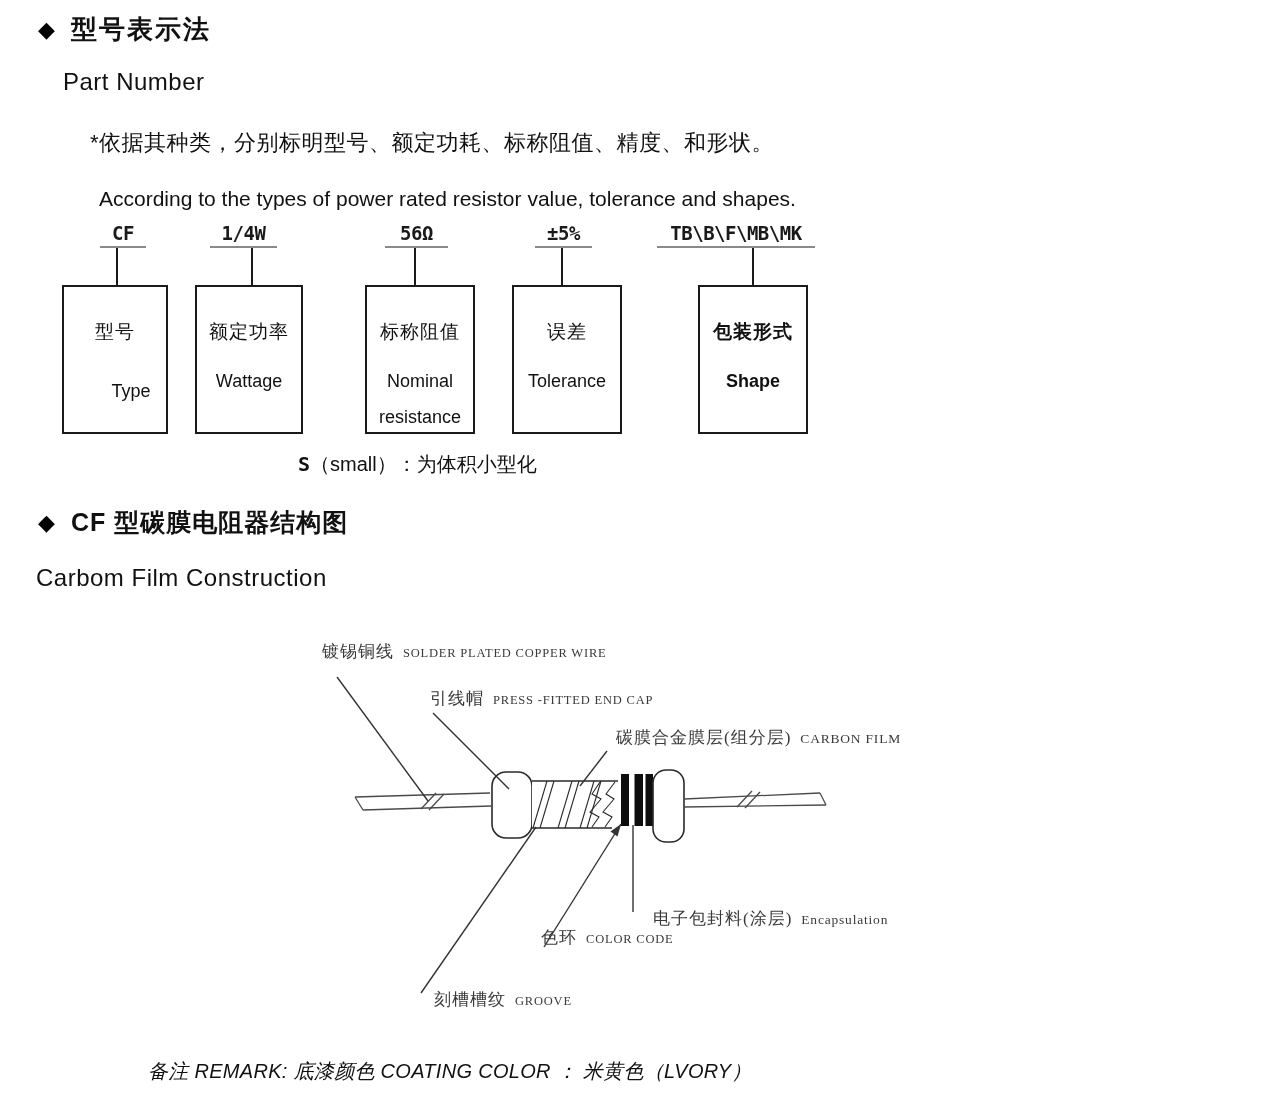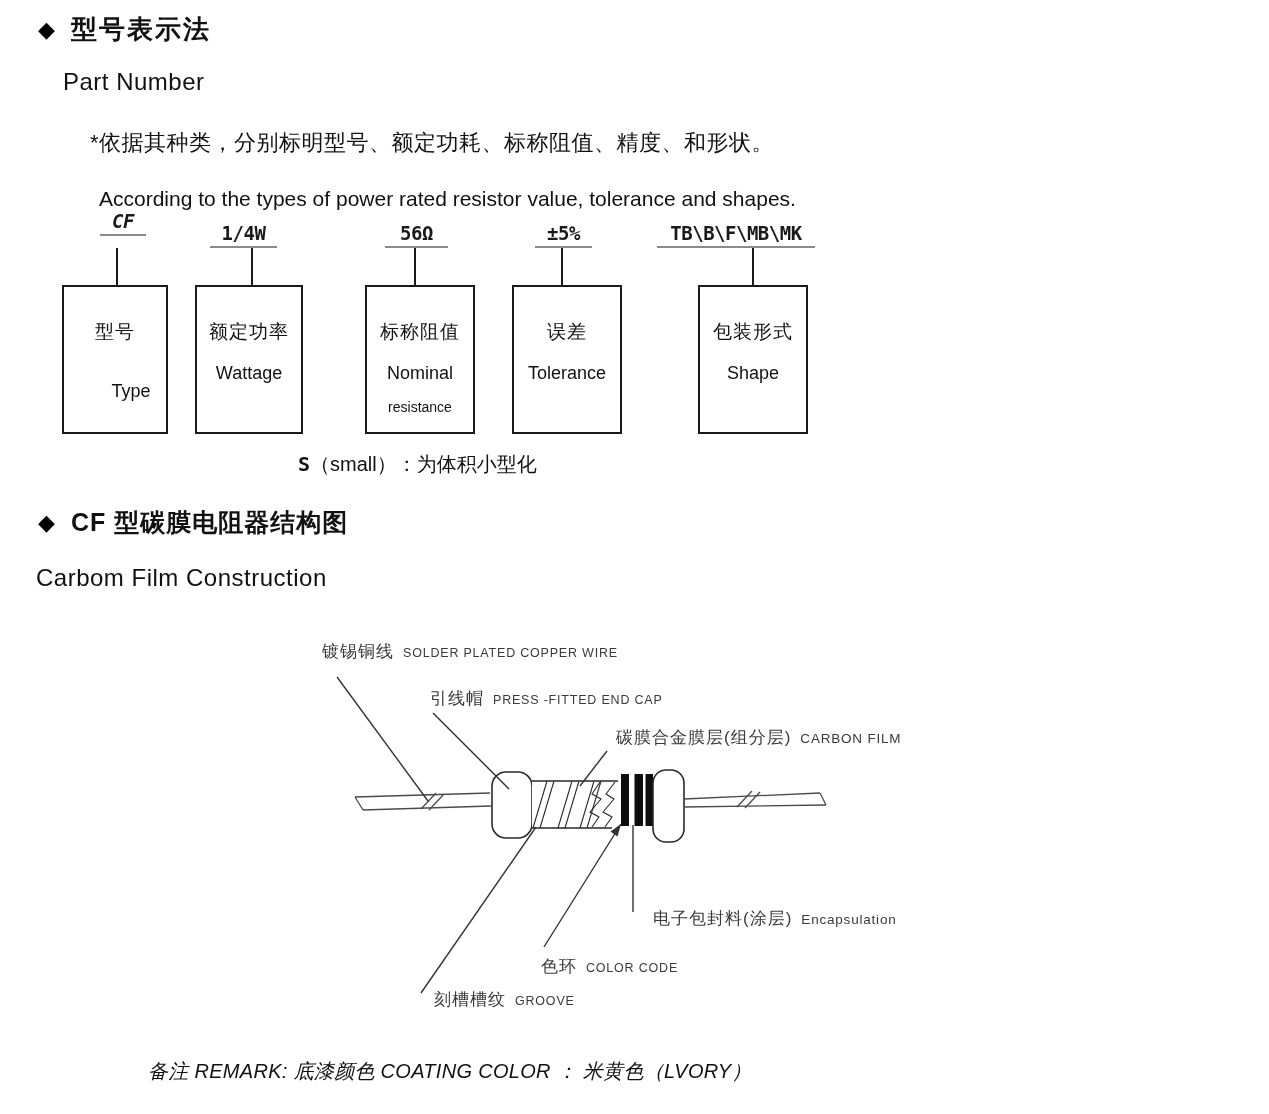--- a/index.html
+++ b/index.html
@@ -19,46 +19,46 @@
   .code{
     font-family:"DejaVu Sans Mono",monospace;font-weight:bold;font-size:19px;
     text-align:center;border-bottom:2px solid #8a8a8a;padding-bottom:3px;height:21px;
     letter-spacing:-0.5px;color:#1a1a1a;
   }
   .vline{width:2px;background:#1a1a1a;}
   .pbox{
     border:2px solid #1a1a1a;box-sizing:border-box;text-align:center;height:149px;
   }
   .pbox .cn{display:block;font-size:19px;margin-top:32px;letter-spacing:1px;}
-  .pbox .en{display:block;font-size:18px;margin-top:18px;}
+  .pbox .en{display:block;font-size:18px;margin-top:26px;}
   .pbox .en-big-gap{margin-top:36px;margin-left:32px;}
-  .pbox .en2{display:block;font-size:14px;margin-top:15px;}
+  .pbox .en2{display:block;font-size:18px;margin-top:15px;}
   .s-note{font-size:20px;}
   .s-pre{font-family:"DejaVu Sans Mono",monospace;font-weight:bold;font-size:20px;}
   
-  .dlab{white-space:nowrap;color:#3a3a3a;font-family:Liberation Sans, sans-serif;text-align:center;}
+  .dlab{white-space:nowrap;color:#3a3a3a;font-family:Liberation Serif, serif;text-align:center;}
   .dl-cn{font-size:17px;letter-spacing:1px;}
   .dl-en{font-size:12.5px;letter-spacing:0.8px;margin-left:9px;}
   .dl-en-md{font-size:13.5px;}
   .remark{font-size:20px;color:#111;letter-spacing:0.3px;}
   svg{pointer-events:none;}
 </style>
 </head>
 <body>
 
 <div class="abs h-row" style="left:38px;top:12px;">
   <span class="diamond">◆</span>
   <span class="h1-cn">型号表示法</span>
 </div>
 <div class="abs h1-en" style="left:63px;top:68px;">Part Number</div>
 
 <div class="abs p-cn" style="left:90px;top:128px;">*依据其种类，分别标明型号、额定功耗、标称阻值、精度、和形状。</div>
 <div class="abs p-en" style="left:99px;top:187px;">According to the types of power rated resistor value, tolerance and shapes.</div>
 
-<div class="abs code" style="left:100px;top:210px;width:46px;font-style:italic;">CF</div>
+<div class="abs code" style="left:100px;top:222px;width:46px;">CF</div>
 <div class="abs code" style="left:210px;top:222px;width:67px;">1/4W</div>
 <div class="abs code" style="left:385px;top:222px;width:63px;">56Ω</div>
 <div class="abs code" style="left:535px;top:222px;width:57px;">±5%</div>
 <div class="abs code" style="left:657px;top:222px;width:158px;">TB\B\F\MB\MK</div>
 
 <div class="abs vline" style="left:116px;top:248px;height:37px;"></div>
 <div class="abs vline" style="left:251px;top:248px;height:37px;"></div>
 <div class="abs vline" style="left:414px;top:248px;height:37px;"></div>
 <div class="abs vline" style="left:561px;top:248px;height:37px;"></div>
 <div class="abs vline" style="left:752px;top:248px;height:37px;"></div>
@@ -73,21 +73,21 @@
 </div>
 <div class="abs pbox" style="left:365px;top:285px;width:110px;">
   <span class="cn">标称阻值</span>
   <span class="en">Nominal</span>
   <span class="en2">resistance</span>
 </div>
 <div class="abs pbox" style="left:512px;top:285px;width:110px;">
   <span class="cn">误差</span>
   <span class="en">Tolerance</span>
 </div>
-<div class="abs pbox" style="left:698px;top:285px;width:110px;">
+<div class="abs pbox" style="left:698px;top:285px;width:110px;font-weight:bold;">
   <span class="cn">包装形式</span>
   <span class="en">Shape</span>
 </div>
 
 <div class="abs s-note" style="left:298px;top:451px;">
   <span class="s-pre">S</span><span>（small）：为体积小型化</span>
 </div>
 
 <div class="abs h-row" style="left:38px;top:506px;">
   <span class="diamond">◆</span>
@@ -158,20 +158,20 @@
 </div>
 <div class="abs dlab" style="left:430px;top:687px;">
   <span class="dl-cn">引线帽</span><span class="dl-en">PRESS -FITTED END CAP</span>
 </div>
 <div class="abs dlab" style="left:608px;top:726px;margin-left:8px;">
   <span class="dl-cn">碳膜合金膜层(组分层)</span><span class="dl-en dl-en-md">CARBON FILM</span>
 </div>
 <div class="abs dlab" style="left:653px;top:907px;">
   <span class="dl-cn">电子包封料(涂层)</span><span class="dl-en dl-en-md">Encapsulation</span>
 </div>
-<div class="abs dlab" style="left:541px;top:955px;">
+<div class="abs dlab" style="left:541px;top:926px;">
   <span class="dl-cn">色环</span><span class="dl-en">COLOR CODE</span>
 </div>
 <div class="abs dlab" style="left:434px;top:988px;">
   <span class="dl-cn">刻槽槽纹</span><span class="dl-en">GROOVE</span>
 </div>
 
 <div class="abs remark" style="left:148px;top:1058px;font-style:italic;">备注 REMARK: 底漆颜色 COATING COLOR ： 米黄色（LVORY）</div>
 
 </body></html>

